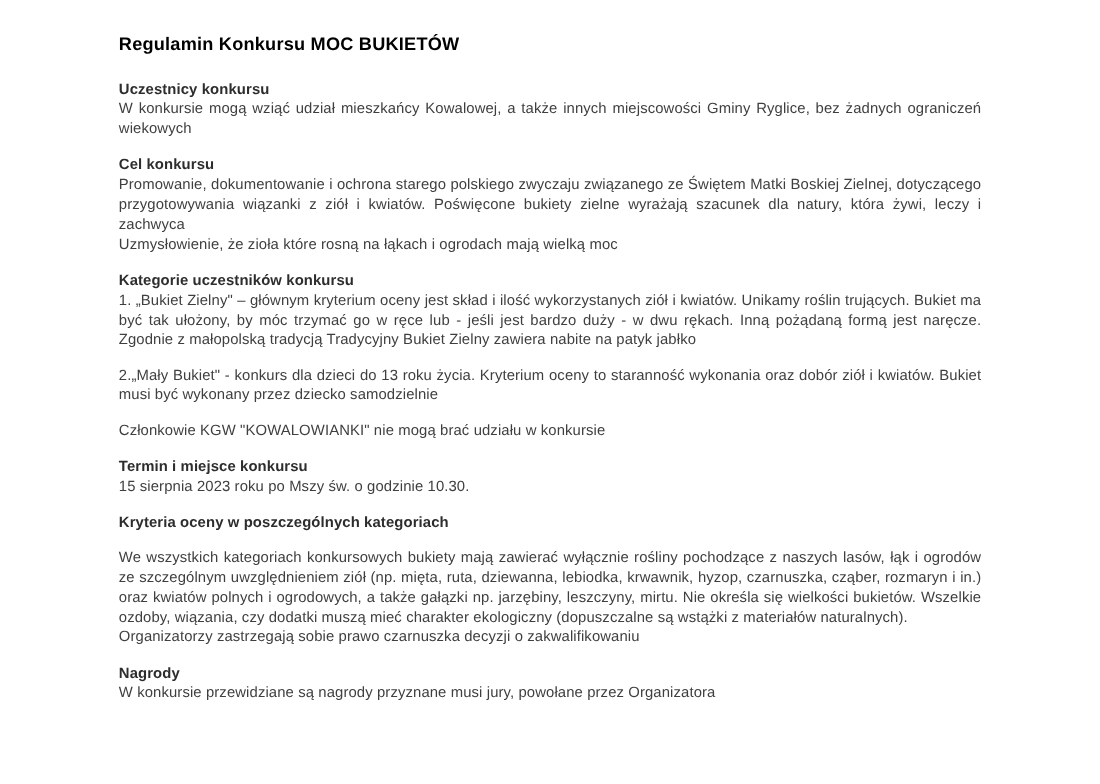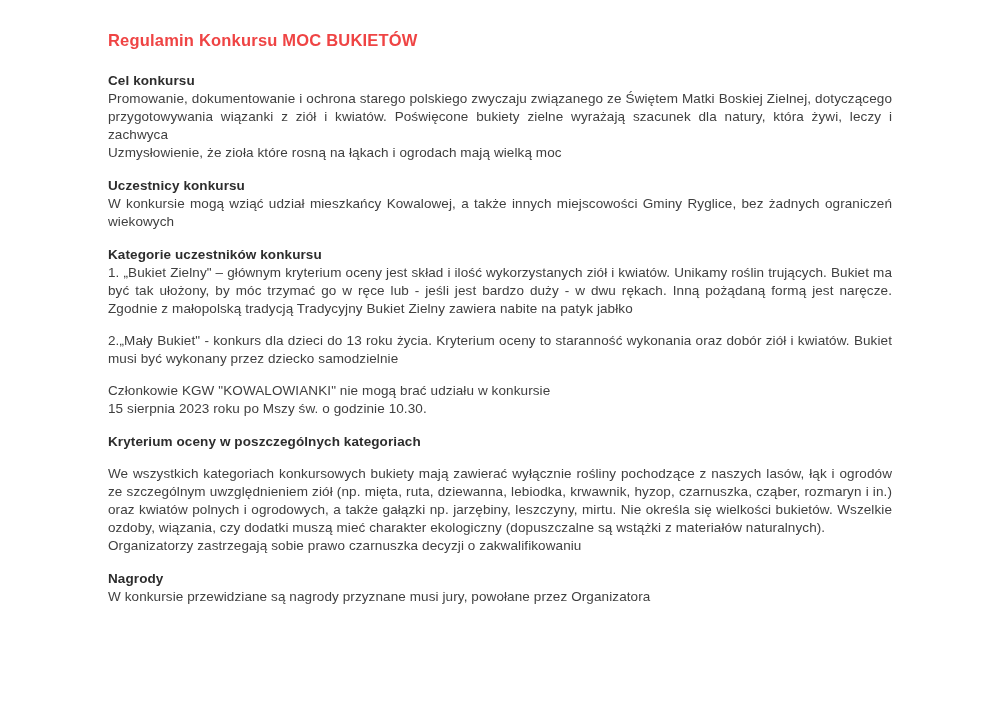--- a/index.html
+++ b/index.html
@@ -21,21 +21,21 @@
     color: #3f3f3f;
     font-size: 13.5px;
     line-height: 18px;
     letter-spacing: 0.1px;
   }
   h1.doc-title {
     margin: 0 0 22px 0;
     font-size: 16.5px;
     line-height: 20px;
     font-weight: bold;
-    color: #ef4444;
+    color: #000000;
     letter-spacing: 0.2px;
   }
   h2.sec-heading {
     margin: 15px 0 0 0;
     font-size: 13.5px;
     line-height: 18px;
     font-weight: bold;
     color: #2d2d2d;
   }
   p {
@@ -49,43 +49,44 @@
   }
 </style>
 </head>
 <body>
 
 <div class="page">
 
   <h1 class="doc-title">Regulamin Konkursu MOC BUKIETÓW</h1>
 
   <section>
+    <h2 class="sec-heading">Uczestnicy konkursu</h2>
+    <p class="just">W konkursie mogą wziąć udział mieszkańcy Kowalowej, a także innych miejscowości Gminy Ryglice, bez żadnych ograniczeń wiekowych</p>
+  </section>
+
+  <section>
     <h2 class="sec-heading">Cel konkursu</h2>
     <p class="just">Promowanie, dokumentowanie i ochrona starego polskiego zwyczaju związanego ze Świętem Matki Boskiej Zielnej, dotyczącego przygotowywania wiązanki z ziół i kwiatów. Poświęcone bukiety zielne wyrażają szacunek dla natury, która żywi, leczy i zachwyca</p>
     <p>Uzmysłowienie, że zioła które rosną na łąkach i ogrodach mają wielką moc</p>
-  </section>
-
-  <section>
-    <h2 class="sec-heading">Uczestnicy konkursu</h2>
-    <p class="just">W konkursie mogą wziąć udział mieszkańcy Kowalowej, a także innych miejscowości Gminy Ryglice, bez żadnych ograniczeń wiekowych</p>
   </section>
 
   <section>
     <h2 class="sec-heading">Kategorie uczestników konkursu</h2>
     <p class="just">1. „Bukiet Zielny" – głównym kryterium oceny jest skład i ilość wykorzystanych ziół i kwiatów. Unikamy roślin trujących. Bukiet ma być tak ułożony, by móc trzymać go  w ręce lub - jeśli jest bardzo duży - w dwu rękach. Inną pożądaną formą jest naręcze. Zgodnie z małopolską tradycją Tradycyjny Bukiet Zielny zawiera nabite na patyk jabłko</p>
     <p class="just gap">2.„Mały Bukiet" - konkurs dla dzieci do 13 roku życia. Kryterium oceny to staranność wykonania oraz dobór ziół i kwiatów. Bukiet musi być wykonany przez dziecko samodzielnie</p>
     <p class="gap">Członkowie KGW "KOWALOWIANKI" nie mogą brać udziału w konkursie</p>
   </section>
 
   <section>
+    <h2 class="sec-heading">Termin i miejsce konkursu</h2>
     <p>15 sierpnia 2023 roku po Mszy św. o godzinie 10.30.</p>
   </section>
 
   <section>
-    <h2 class="sec-heading">Kryterium oceny w poszczególnych kategoriach</h2>
+    <h2 class="sec-heading">Kryteria oceny w poszczególnych kategoriach</h2>
     <p class="just gap">We wszystkich kategoriach konkursowych bukiety mają zawierać wyłącznie rośliny pochodzące z naszych lasów, łąk i ogrodów ze szczególnym uwzględnieniem ziół (np. mięta, ruta, dziewanna, lebiodka, krwawnik, hyzop, czarnuszka, cząber, rozmaryn i in.) oraz kwiatów polnych i ogrodowych, a także gałązki np. jarzębiny, leszczyny, mirtu. Nie określa się wielkości bukietów. Wszelkie ozdoby, wiązania, czy dodatki muszą mieć charakter ekologiczny (dopuszczalne są wstążki z materiałów naturalnych).</p>
     <p>Organizatorzy zastrzegają sobie prawo czarnuszka decyzji o zakwalifikowaniu</p>
   </section>
 
   <section>
     <h2 class="sec-heading">Nagrody</h2>
     <p>W konkursie przewidziane są nagrody przyznane musi jury, powołane przez Organizatora</p>
   </section>
 
 </div>

